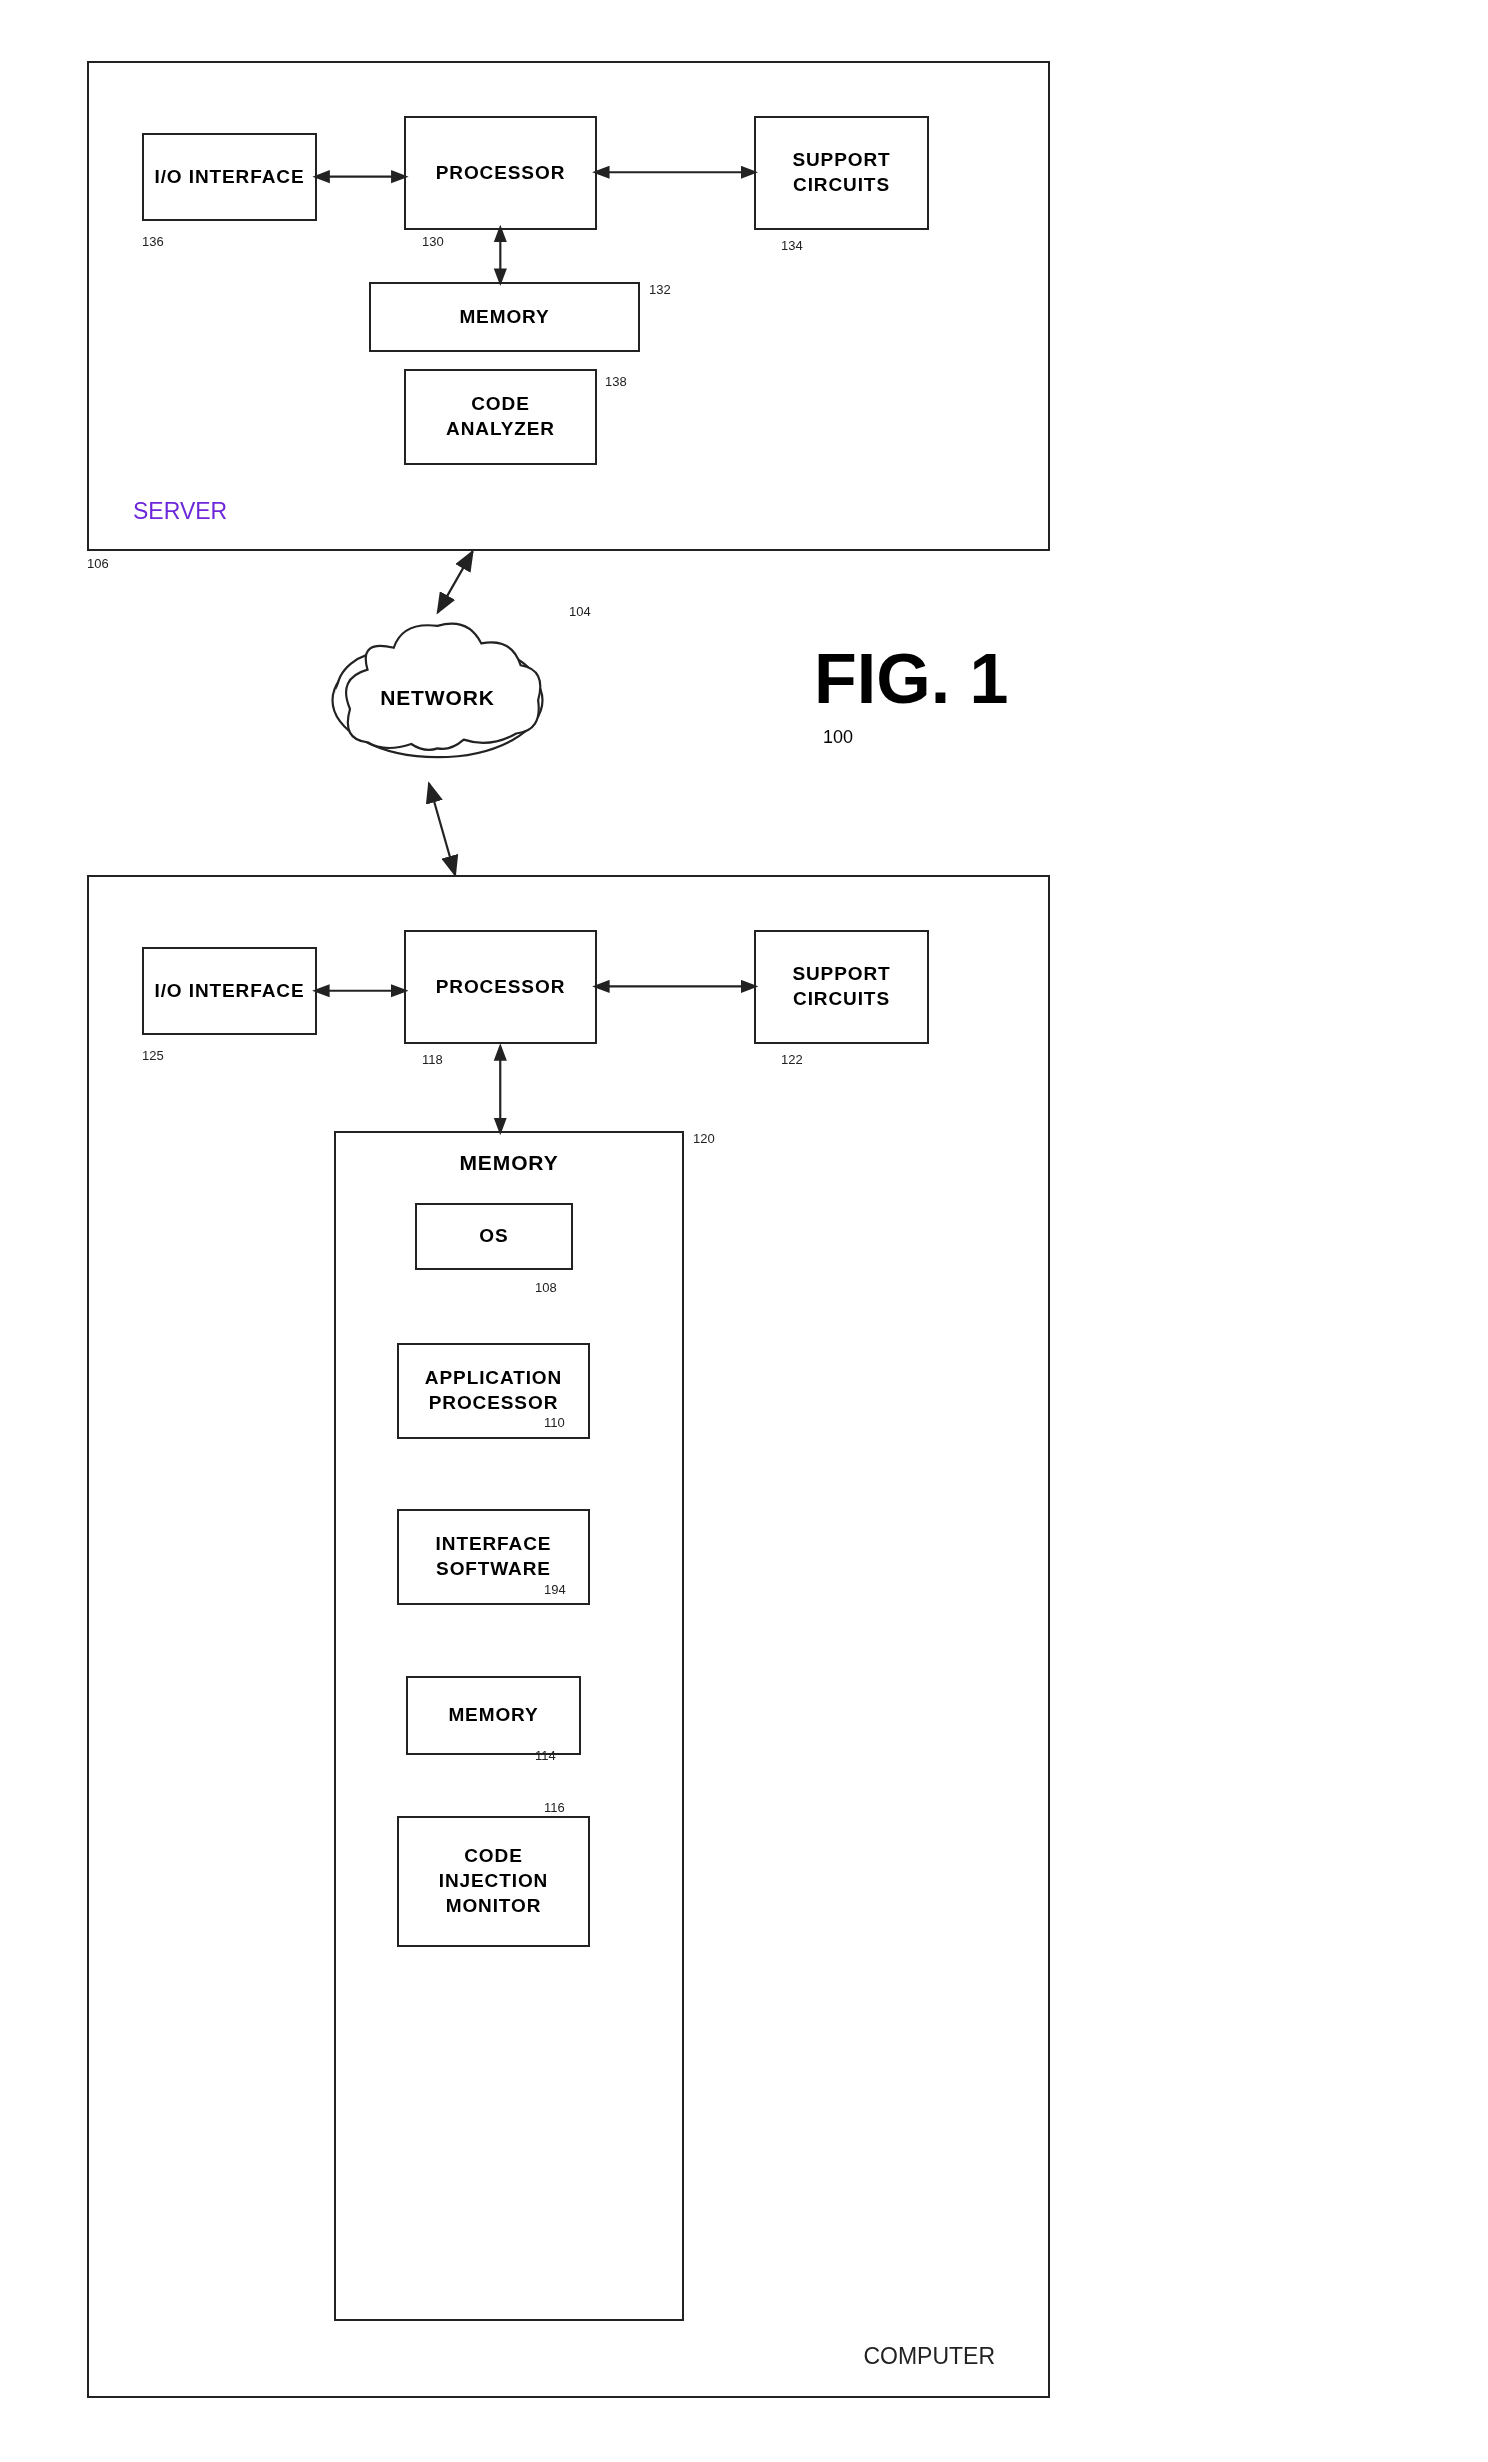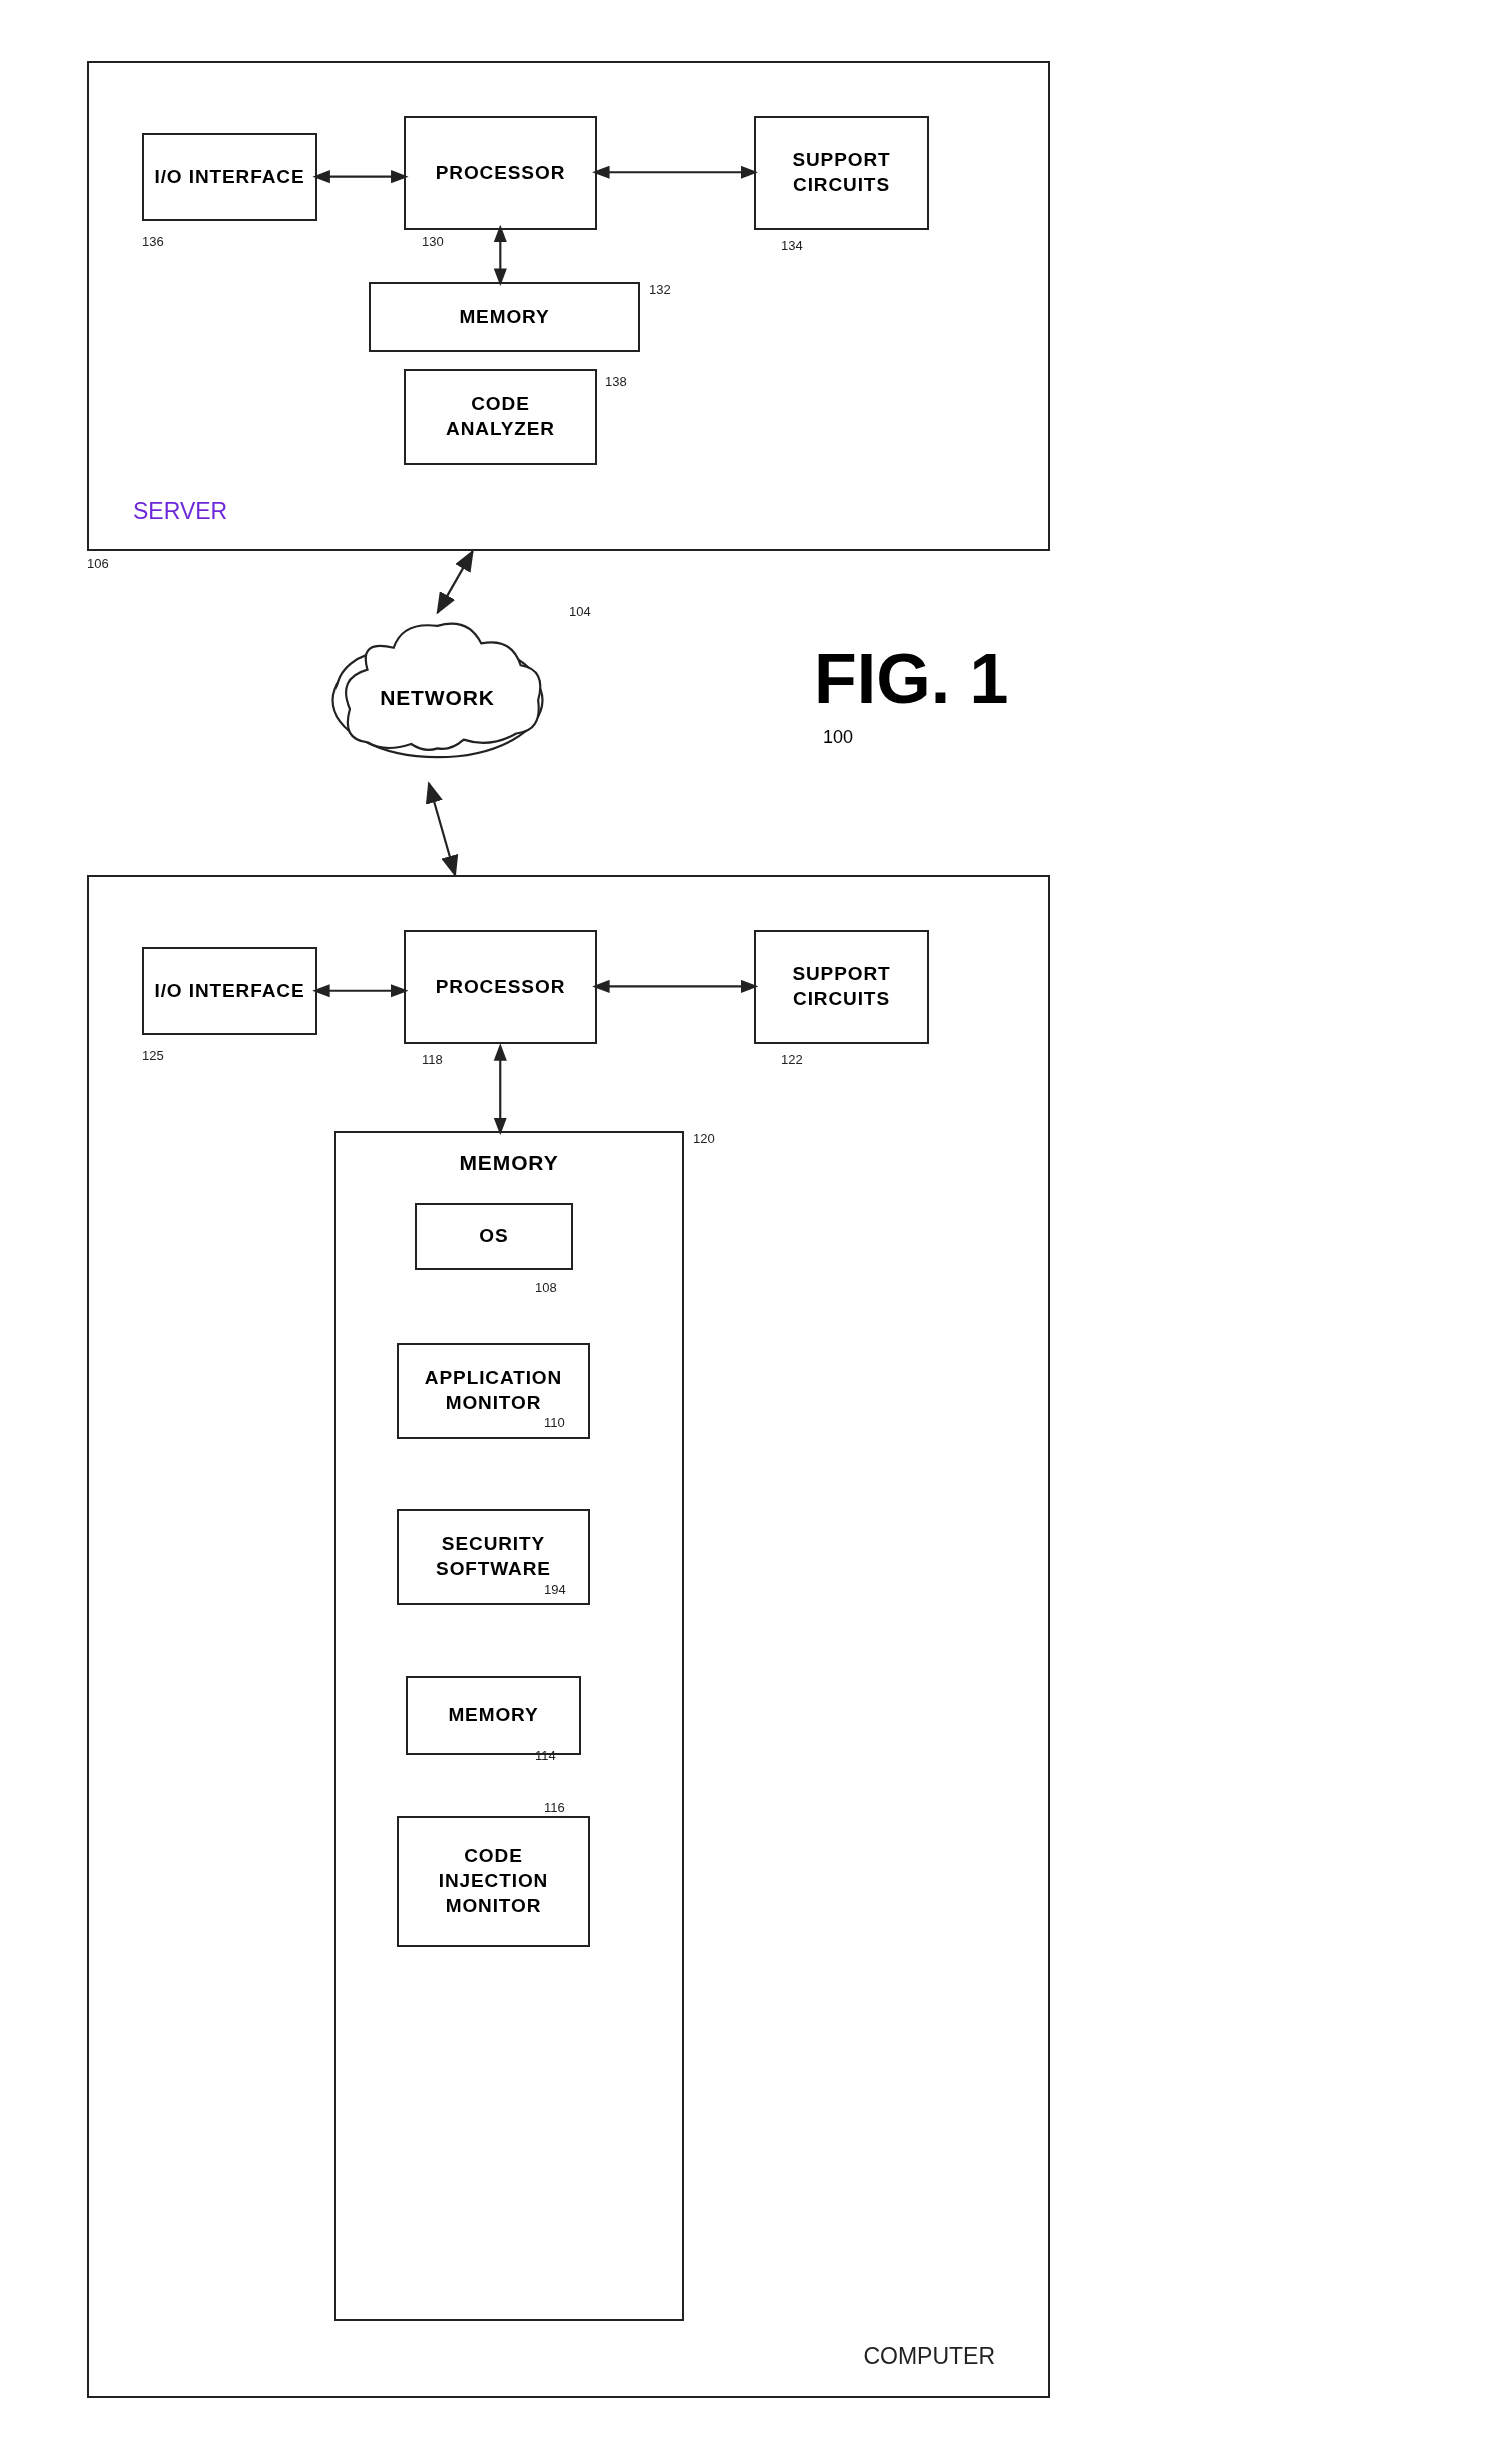--- a/index.html
+++ b/index.html
@@ -340,23 +340,23 @@
     <div class="box c-supp" style="white-space: pre-line;">SUPPORT
 CIRCUITS</div>
     <span class="ref c-supp-ref">122</span>
 
     <div class="c-mem-outer">
       <span class="c-mem-label">MEMORY</span>
 
       <div class="box" style="position:absolute;top:70px;left:79px;width:158px;height:67px;">OS</div>
 
       <div class="box" style="position:absolute;top:210px;left:61px;width:193px;height:96px;white-space:pre-line;">APPLICATION
-MONITOR</div>
-
-      <div class="box" style="position:absolute;top:376px;left:61px;width:193px;height:96px;white-space:pre-line;">SECURITY
+PROCESSOR</div>
+
+      <div class="box" style="position:absolute;top:376px;left:61px;width:193px;height:96px;white-space:pre-line;">INTERFACE
 SOFTWARE</div>
 
       <div class="box" style="position:absolute;top:543px;left:70px;width:175px;height:79px;">MEMORY</div>
 
       <div class="box" style="position:absolute;top:683px;left:61px;width:193px;height:131px;white-space:pre-line;">CODE
 INJECTION
 MONITOR</div>
     </div>
 
     <span class="ref c-mem-ref">120</span>

